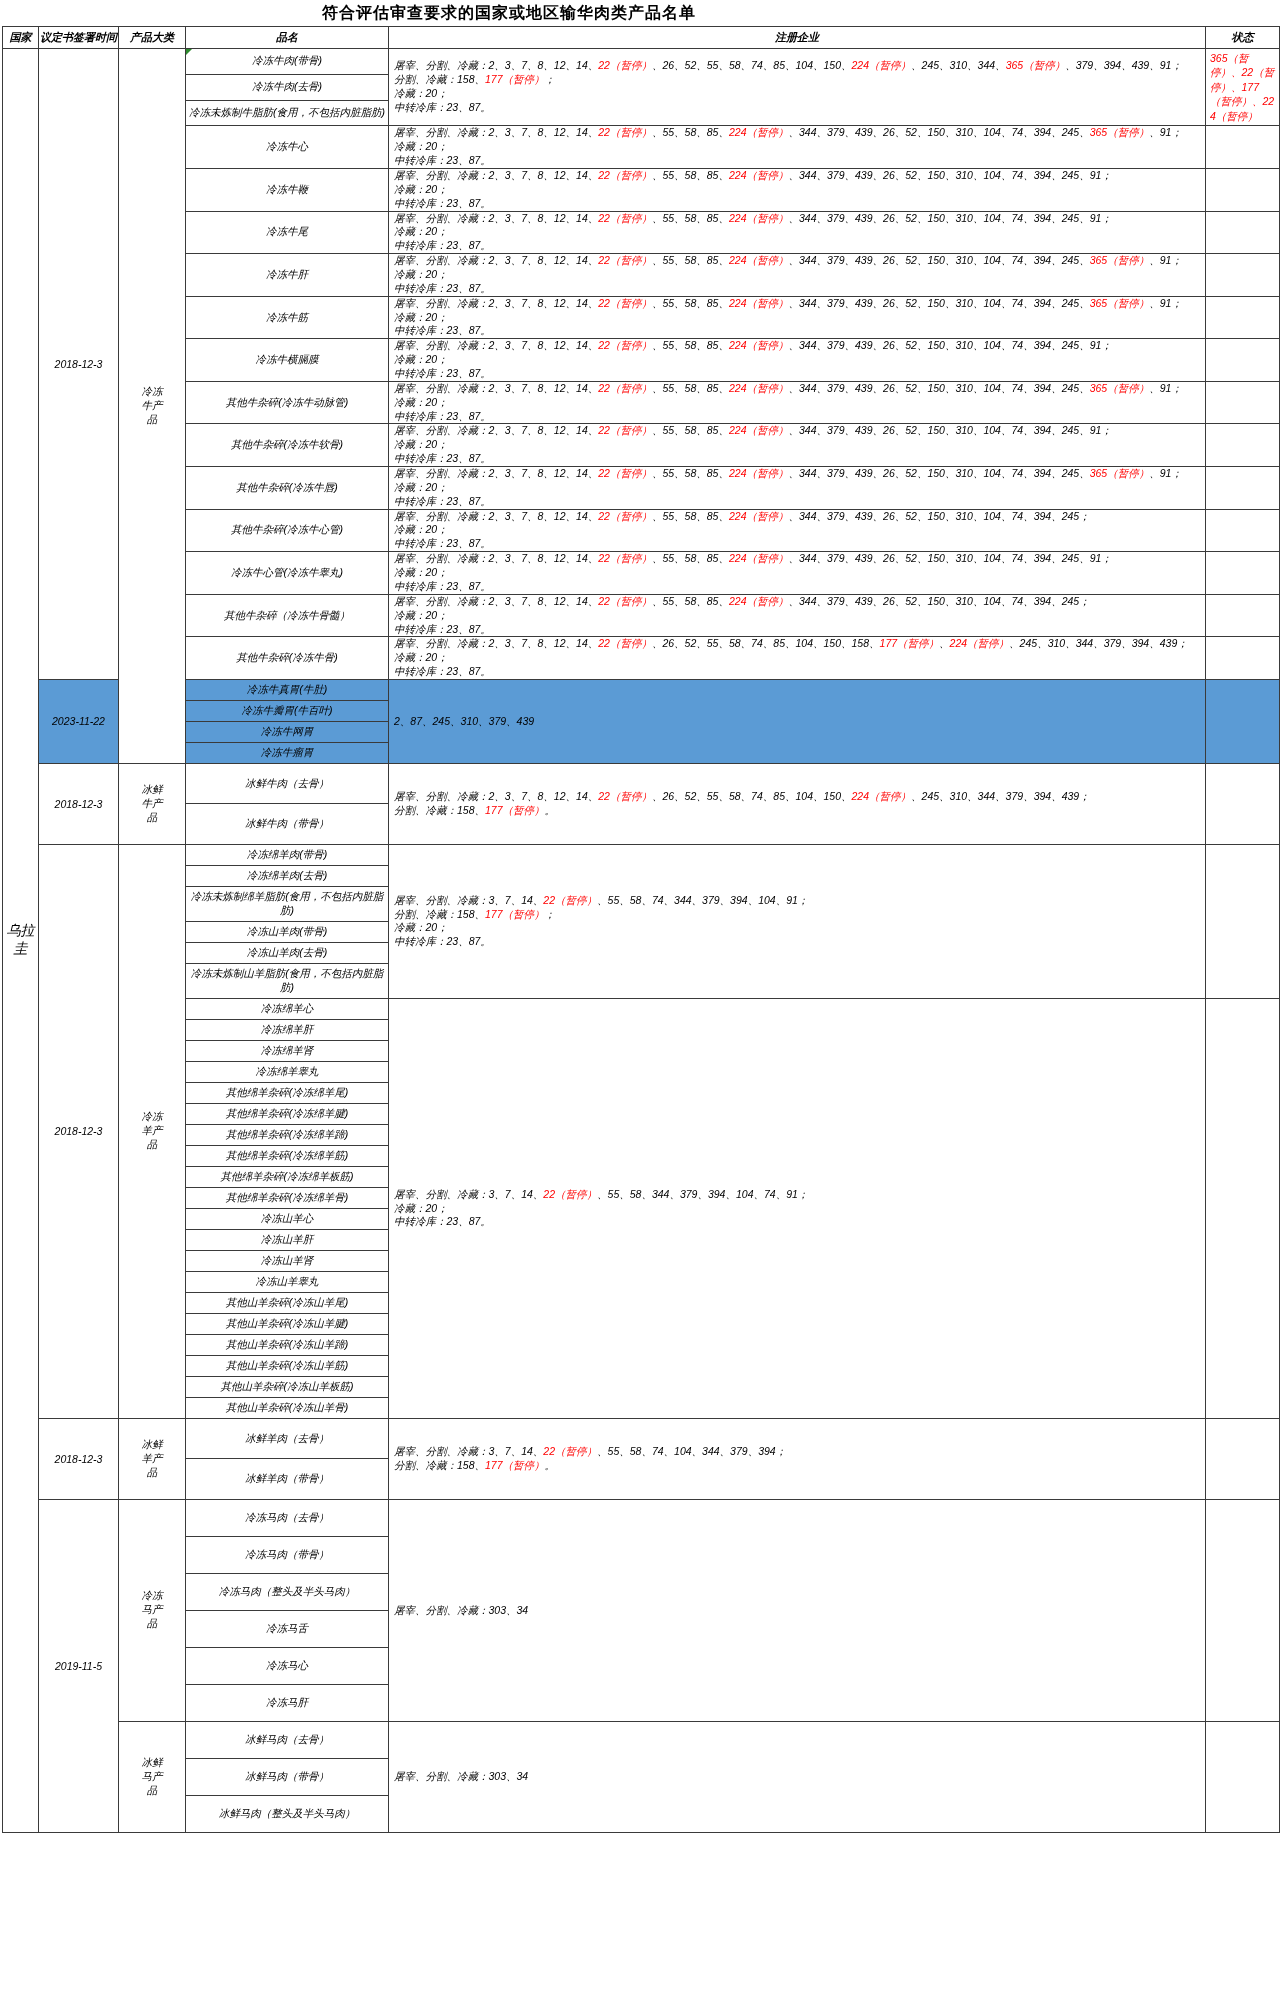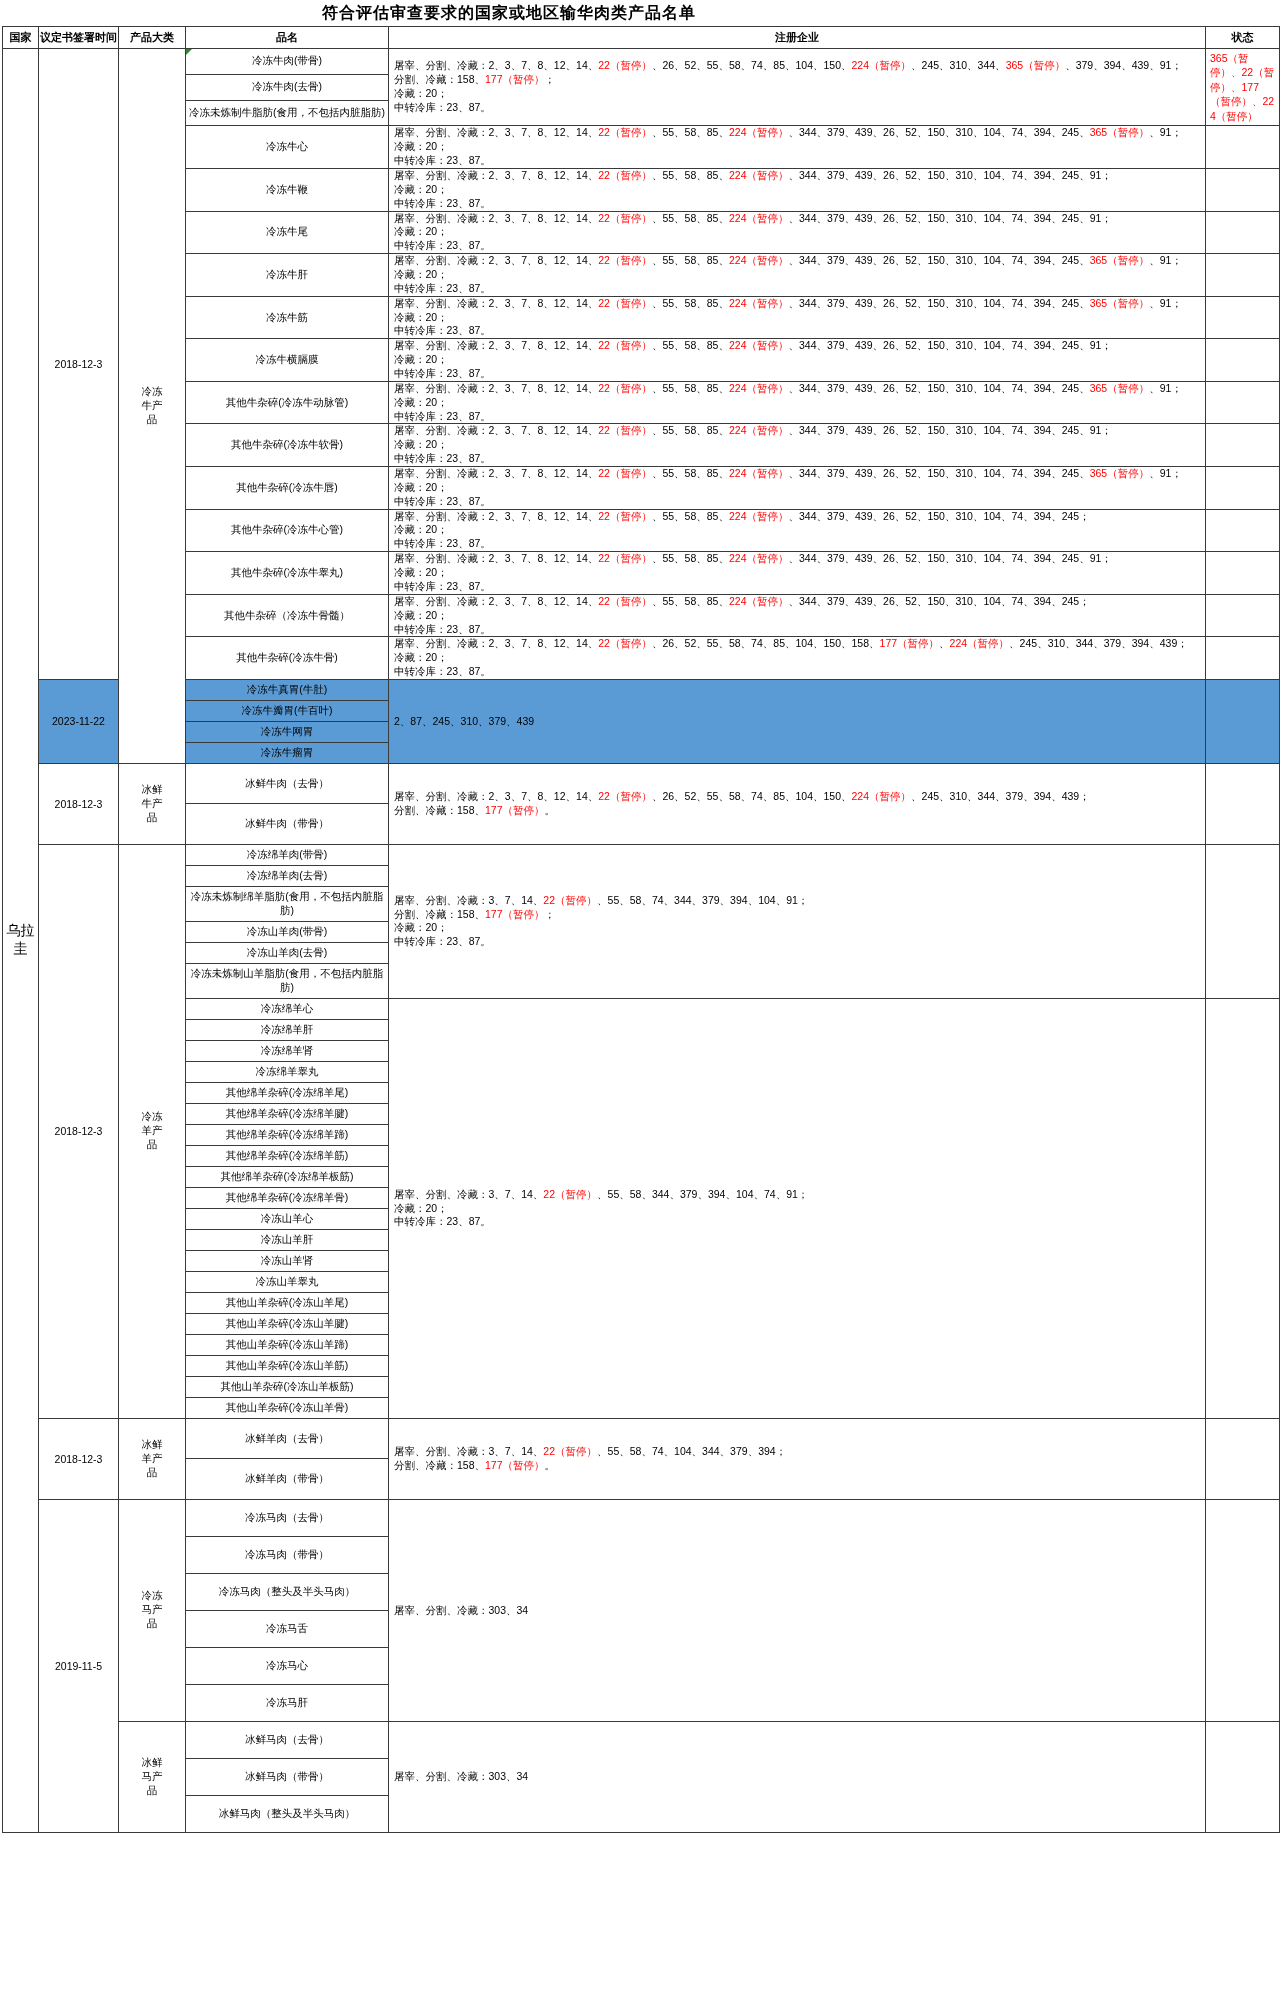--- a/index.html
+++ b/index.html
@@ -1,19 +1,19 @@
 <!DOCTYPE html>
 <html style="--hl: #5b9bd5; --suspend: #ff0000;"><head>
 <meta charset="utf-8">
 <style>
   html,body{margin:0;padding:0;background:#fff;}
   body{font-family:"Liberation Sans","DejaVu Sans",sans-serif;color:#000;width:1280px;}
   .sheet{width:1018px;}
   .title{text-align:center;font-weight:bold;font-size:16px;padding:3px 0 2px 0;letter-spacing:1px;}
-  table{border-collapse:collapse;table-layout:fixed;width:1277px;margin-left:2px;}
+  table{border-collapse:collapse;table-layout:fixed;width:1277px;margin-left:2px;font-style:italic;}
   th,td{border:1px solid #3a3a3a;font-size:10.5px;overflow:hidden;word-break:break-all;}
   th{font-weight:bold;font-size:11px;padding:3px 0;background:#fff;}
   td{vertical-align:middle;}
   .country-cell{text-align:center;padding:1px 0;font-size:14px;}
   .date-cell{text-align:center;padding:11px;}
   .category-cell{text-align:center;padding:19px;}
   .product-cell{text-align:center;padding:3px 2px;}
   .enterprise-cell{text-align:left;padding:0 5px;line-height:1.32;}
   .status-cell{text-align:left;padding:2px 4px;line-height:1.38;vertical-align:top;}
   .status-note{color:var(--suspend,#f00);}
@@ -155,21 +155,21 @@
         <tr class="sec-0">
           <td class="product-cell">其他牛杂碎(冷冻牛心管)</td>
           <td class="enterprise-cell" rowspan="1">
             <div><span>屠宰、分割、冷藏：2、3、7、8、12、14、</span><span class="suspend">22（暂停）</span><span>、55、58、85、</span><span class="suspend">224（暂停）</span><span>、344、379、439、26、52、150、310、104、74、394、245；</span></div>
             <div><span>冷藏：20；</span></div>
             <div><span>中转冷库：23、87。</span></div>
           </td>
           <td class="status-cell" rowspan="1"></td>
         </tr>
         <tr class="sec-0">
-          <td class="product-cell">其他牛杂碎(冷冻牛睾丸)</td>
+          <td class="product-cell">冷冻牛心管(冷冻牛睾丸)</td>
           <td class="enterprise-cell" rowspan="1">
             <div><span>屠宰、分割、冷藏：2、3、7、8、12、14、</span><span class="suspend">22（暂停）</span><span>、55、58、85、</span><span class="suspend">224（暂停）</span><span>、344、379、439、26、52、150、310、104、74、394、245、91；</span></div>
             <div><span>冷藏：20；</span></div>
             <div><span>中转冷库：23、87。</span></div>
           </td>
           <td class="status-cell" rowspan="1"></td>
         </tr>
         <tr class="sec-0">
           <td class="product-cell">其他牛杂碎（冷冻牛骨髓）</td>
           <td class="enterprise-cell" rowspan="1">

